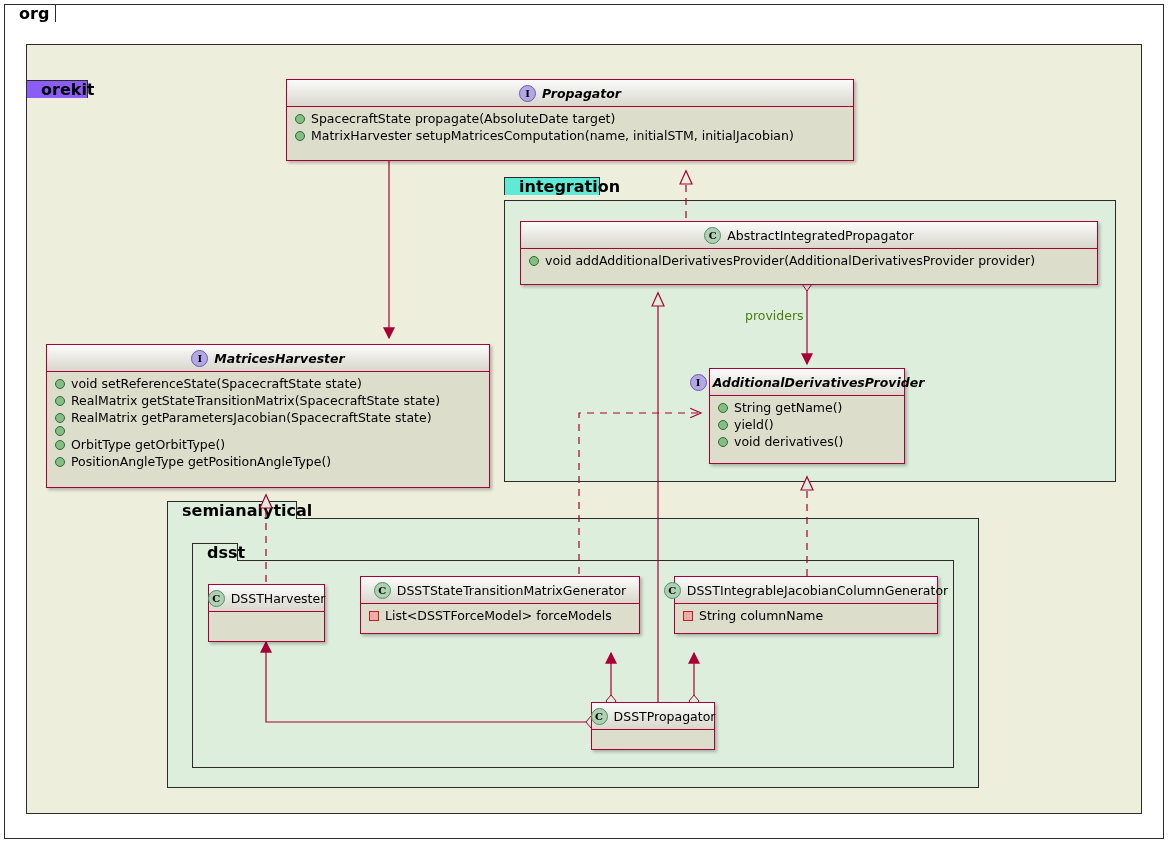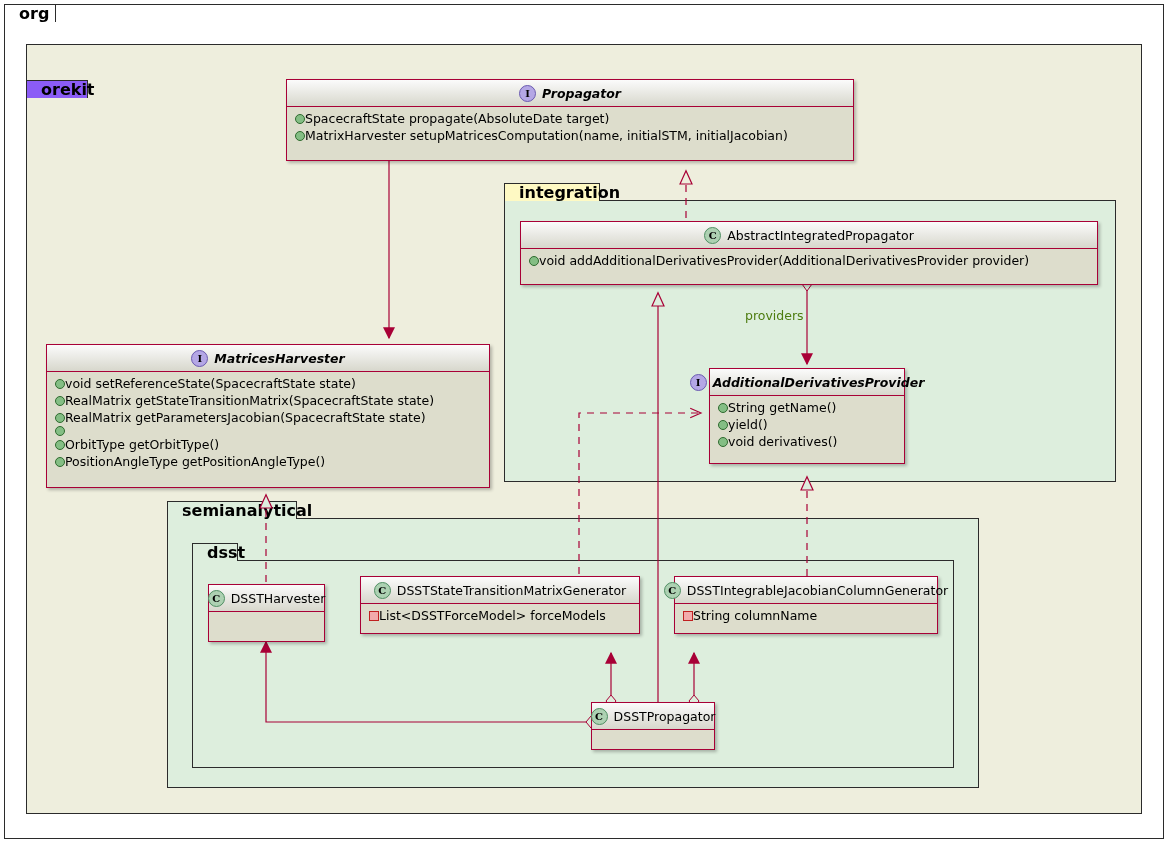--- a/index.html
+++ b/index.html
@@ -54,21 +54,21 @@
     background: transparent;
   }
 
   .pkg-org { left: 4px; top: 4px; width: 1160px; height: 835px; background: #ffffff; }
   .tab-org { left: 4px; top: 4px; width: 52px; height: 18px; background: #ffffff; }
 
   .pkg-orekit { left: 26px; top: 44px; width: 1116px; height: 770px; background: #eeeedd; }
   .tab-orekit { left: 26px; top: 44px; width: 62px; height: 18px; background: #8b5cf6; margin-top: 36px; }
 
   .pkg-integration { left: 504px; top: 200px; width: 612px; height: 282px; background: #ddeedd; }
-  .tab-integration { left: 504px; top: 183px; width: 96px; height: 18px; background: #fef9c3; }
+  .tab-integration { left: 504px; top: 177px; width: 96px; height: 18px; background: #5eead4; }
 
   .pkg-semianalytical { left: 167px; top: 518px; width: 812px; height: 270px; background: #ddeedd; }
   .tab-semianalytical { left: 167px; top: 501px; width: 130px; height: 18px; background: #ddeedd; }
 
   .pkg-dsst { left: 192px; top: 560px; width: 762px; height: 208px; background: #ddeedd; }
   .tab-dsst { left: 192px; top: 543px; width: 46px; height: 18px; background: #ddeedd; }
 
   
   .node {
     position: absolute;
@@ -119,20 +119,21 @@
   }
   .node-body {
     box-sizing: border-box;
     padding: 3px 0 3px 0;
     background: #ddddcc;
   }
   .node-body.empty { height: 19px; }
   .member {
     display: flex;
     align-items: center;
+    gap: 6px;
     padding: 0 6px 0 8px;
     font-size: 12.5px;
     color: #000000;
     line-height: 17px;
     white-space: nowrap;
   }
   .vis {
     flex: 0 0 auto;
     width: 8px;
     height: 8px;

